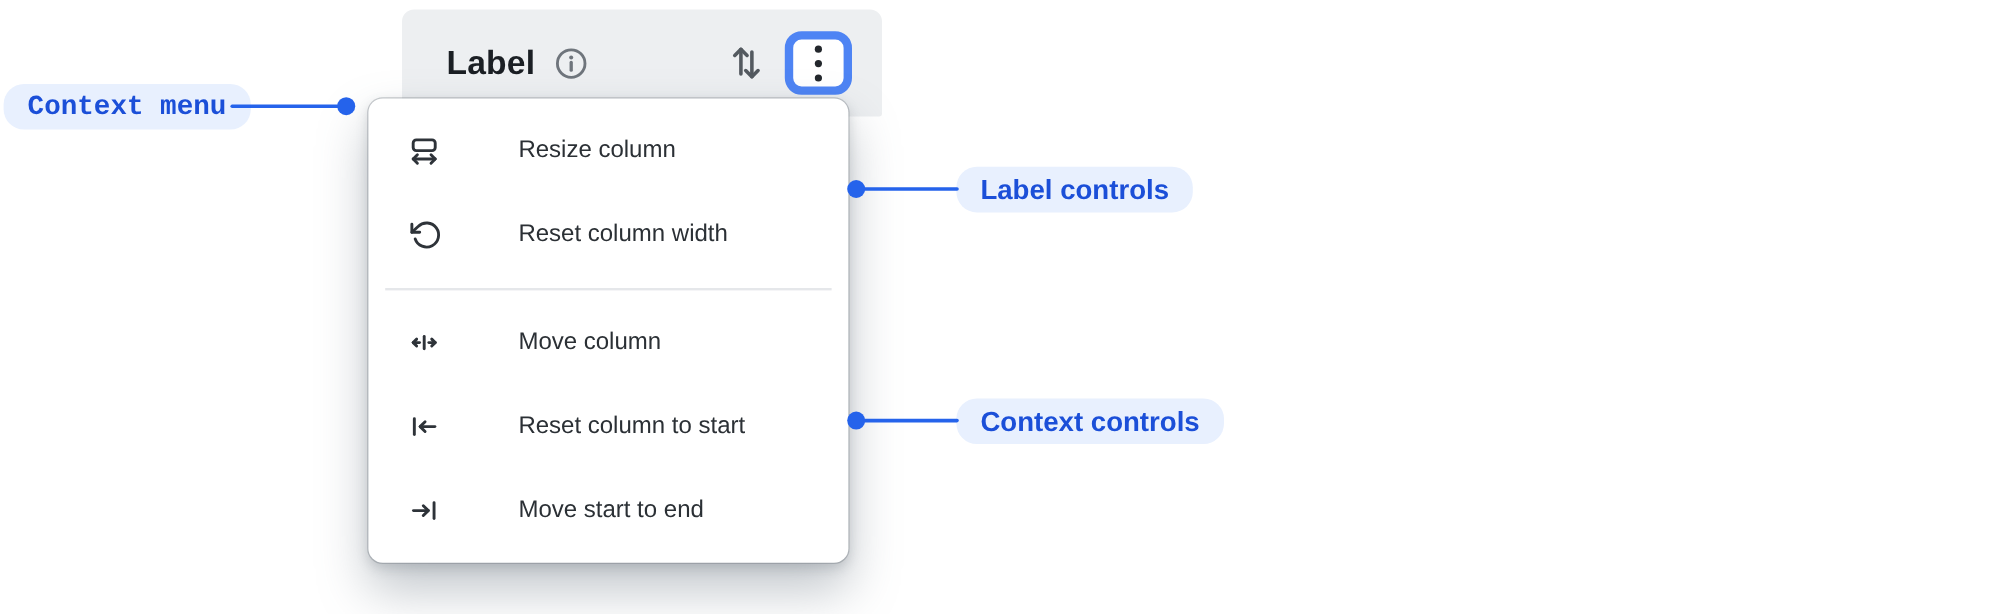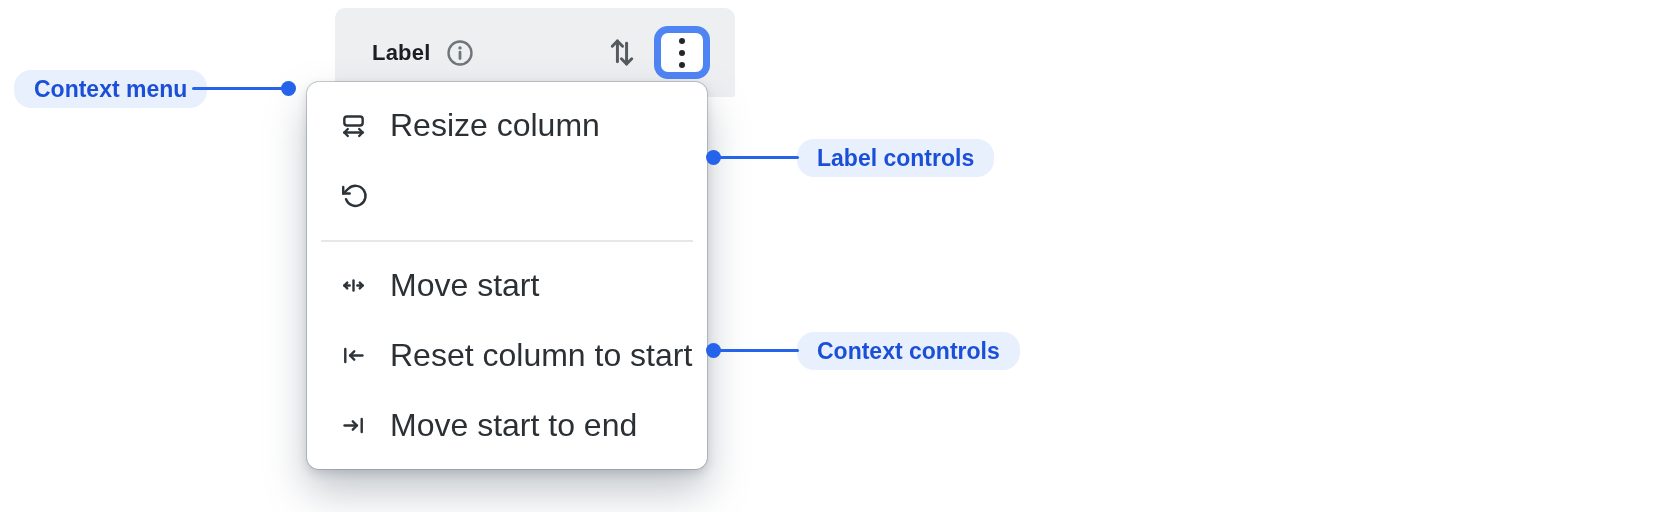--- a/index.html
+++ b/index.html
@@ -3,46 +3,46 @@
 <meta charset="utf-8">
 <style>
   html,body{margin:0;padding:0;background:#fff;}
   .stage{position:relative;width:1672px;height:512px;background:#fff;overflow:hidden;
          font-family:"Liberation Sans",sans-serif;}
 
   
   .col-header{position:absolute;left:335px;top:8px;width:400px;height:89px;
     background:var(--header-bg,#edeff1);border-radius:10px 10px 2px 2px;
     display:flex;align-items:center;padding:0 25px 0 37px;box-sizing:border-box;}
-  .col-header-label{font-size:22px;font-weight:700;color:var(--header-text,#1b1f24);letter-spacing:.2px;}
+  .col-header-label{font-size:28px;font-weight:700;color:var(--header-text,#1b1f24);letter-spacing:.2px;}
   .hdr-icon{display:flex;align-items:center;justify-content:center;}
   .info-wrap{margin-left:15px;color:#6f757c;}
   .spacer{flex:1;}
   .sort-wrap{margin-right:16px;color:#545a60;cursor:pointer;}
   .kebab-btn{width:56px;height:53px;box-sizing:border-box;border:7px solid var(--focus-ring-blue,#4e84f4);
     border-radius:14px;background:#fff;display:flex;flex-direction:column;align-items:center;
     justify-content:center;gap:6px;cursor:pointer;padding:0;}
   .kebab-btn .dot{width:6px;height:6px;border-radius:50%;background:#23272c;}
 
   
   .ctx-menu{position:absolute;left:307px;top:82px;width:400px;box-sizing:border-box;
     background:var(--menu-bg,#fff);border-radius:12px;padding:8px 0 9px 0;
     box-shadow:0 0 0 1px rgba(115,124,132,.38), 0 4px 10px rgba(80,90,100,.22),
                0 22px 42px rgba(100,112,124,.40);}
   .menu-item{height:70px;display:flex;align-items:center;padding:0 18px 0 32px;gap:22px;cursor:pointer;}
   .mi-icon{width:29px;height:29px;flex:0 0 auto;color:#2e3339;display:flex;align-items:center;justify-content:center;}
   .mi-icon svg{width:29px;height:29px;display:block;}
-  .mi-label{font-size:32px;color:var(--menu-text,#2b3035);white-space:nowrap;}
+  .mi-label{font-size:20px;color:var(--menu-text,#2b3035);white-space:nowrap;margin-left:42px;}
   .menu-divider{border:0;border-top:2px solid #e5e7ea;margin:10px 14px 8px 14px;}
 
   
   .pill{position:absolute;height:38px;line-height:38px;padding:0 20px;border-radius:17px;
     background:var(--annotation-bg,#e8f0fe);color:var(--annotation-text,#1b4fd8);
     font-size:23px;font-weight:600;white-space:nowrap;}
-  .pill-context{left:14px;top:70px;}
+  .pill-context{left:3px;top:70px;font-family:Liberation Mono, monospace;}
   .pill-resize{left:797px;top:139px;}
   .pill-movement{left:797px;top:332px;}
   .conn-line{position:absolute;height:3px;border-radius:2px;background:var(--connector-blue,#2563eb);z-index:5;}
   .line-context{left:192px;top:87px;width:96px;}
   .line-resize{left:713px;top:156px;width:86px;}
   .line-movement{left:713px;top:349px;width:86px;}
   .conn-dot{position:absolute;width:15px;height:15px;border-radius:50%;
     background:var(--connector-blue,#2563eb);z-index:6;}
   .dot-context{left:281px;top:81px;}
   .dot-resize{left:706px;top:150px;}
@@ -96,35 +96,36 @@
       <span class="mi-label">Resize column</span>
     </div>
 
     <div class="menu-item">
       <span class="mi-icon">
         <svg viewBox="0 0 24 24" stroke-width="2">
           <polyline points="3.5 4.9 3.5 10.4 8.9 10.4"></polyline>
           <path d="M5.8 15 a8.3 8.3 0 1 0 2 -8.6 L3.5 10.4"></path>
         </svg>
       </span>
+      <span class="mi-label">Reset column width</span>
     </div>
 
     <hr class="menu-divider">
 
     <div class="menu-item">
       <span class="mi-icon">
         <svg viewBox="0 0 24 24" stroke-width="2">
           <line x1="12" y1="7.8" x2="12" y2="16.2"></line>
           <line x1="8.8" y1="12" x2="4.4" y2="12"></line>
           <polyline points="6.8 9.6 4.4 12 6.8 14.4"></polyline>
           <line x1="15.2" y1="12" x2="19.6" y2="12"></line>
           <polyline points="17.2 9.6 19.6 12 17.2 14.4"></polyline>
         </svg>
       </span>
-      <span class="mi-label">Move start</span>
+      <span class="mi-label">Move column</span>
     </div>
 
     <div class="menu-item">
       <span class="mi-icon">
         <svg viewBox="0 0 24 24" stroke-width="2">
           <line x1="5.2" y1="6.6" x2="5.2" y2="17.4"></line>
           <line x1="19.4" y1="12" x2="9.2" y2="12"></line>
           <polyline points="12.6 8.6 9.2 12 12.6 15.4"></polyline>
         </svg>
       </span>

